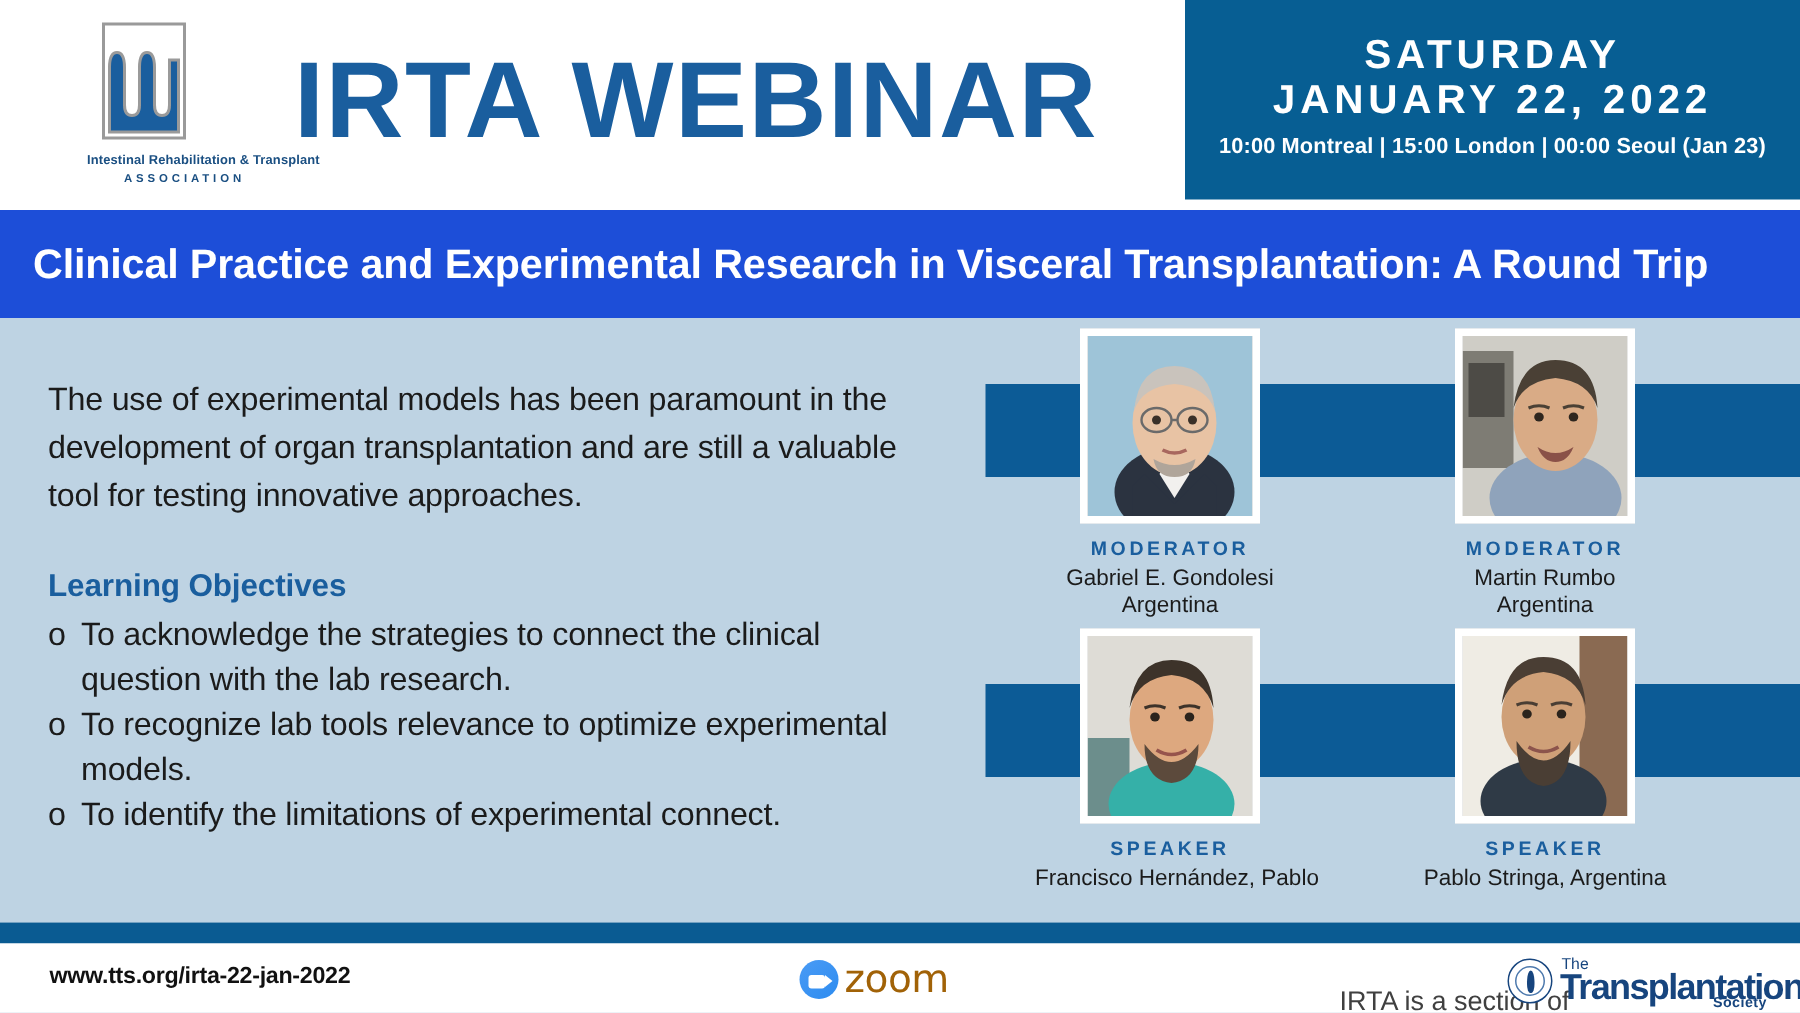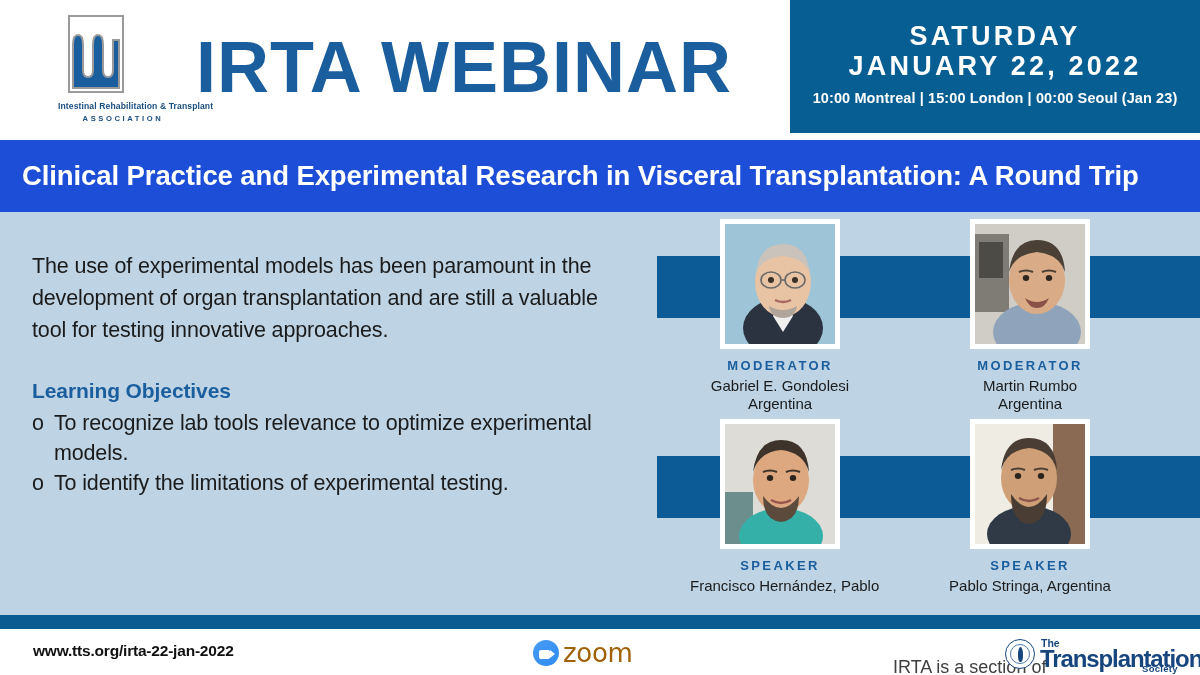--- a/index.html
+++ b/index.html
@@ -151,21 +151,21 @@
   .tts-seal-inner{
     position:absolute;left:4px;top:4px;width:20px;height:20px;border-radius:50%;
     border:1px solid #4d79ad;box-sizing:border-box;
   }
   .tts-seal-fig{
     position:absolute;left:11.5px;top:7px;width:5px;height:15px;
     background:#17457e;border-radius:50% 50% 40% 40%;
   }
   .tts-the{
     position:absolute;left:148px;top:0px;color:#17457e;font-size:10.5px;
-    font-weight:bold;
+    font-weight:normal;
   }
   .tts-main{
     position:absolute;left:147px;top:8px;color:#17457e;font-size:24px;
     font-weight:bold;letter-spacing:-1.1px;white-space:nowrap;
   }
   .tts-soc{
     position:absolute;left:249px;top:26px;color:#17457e;font-size:9.5px;
     font-weight:bold;letter-spacing:.3px;
   }
 </style>
@@ -199,22 +199,23 @@
   <div class="title-bar">
     <div class="title-bar-text">Clinical Practice and Experimental Research in Visceral Transplantation: A Round Trip</div>
   </div>
 
   <div class="body-area">
 
     <div class="copy">
       <div class="intro">The use of experimental models has been paramount in the development of organ transplantation and are still a valuable tool for testing innovative approaches.</div>
       <div class="objectives-head">Learning Objectives</div>
       <ul class="obj-list">
+        <li><span class="obj-marker">o</span><span>To acknowledge the strategies to connect the clinical question with the lab research.</span></li>
         <li><span class="obj-marker">o</span><span>To recognize lab tools relevance to optimize experimental models.</span></li>
-        <li><span class="obj-marker">o</span><span>To identify the limitations of experimental testing.</span></li>
+        <li><span class="obj-marker">o</span><span>To identify the limitations of experimental connect.</span></li>
       </ul>
     </div>
 
     <div class="people">
       <div class="band band-top"></div>
       <div class="band band-bot"></div>
 
       <div class="person p-col1 p-row1">
         <div class="photo">
           <svg width="110" height="120" viewBox="0 0 110 120">

